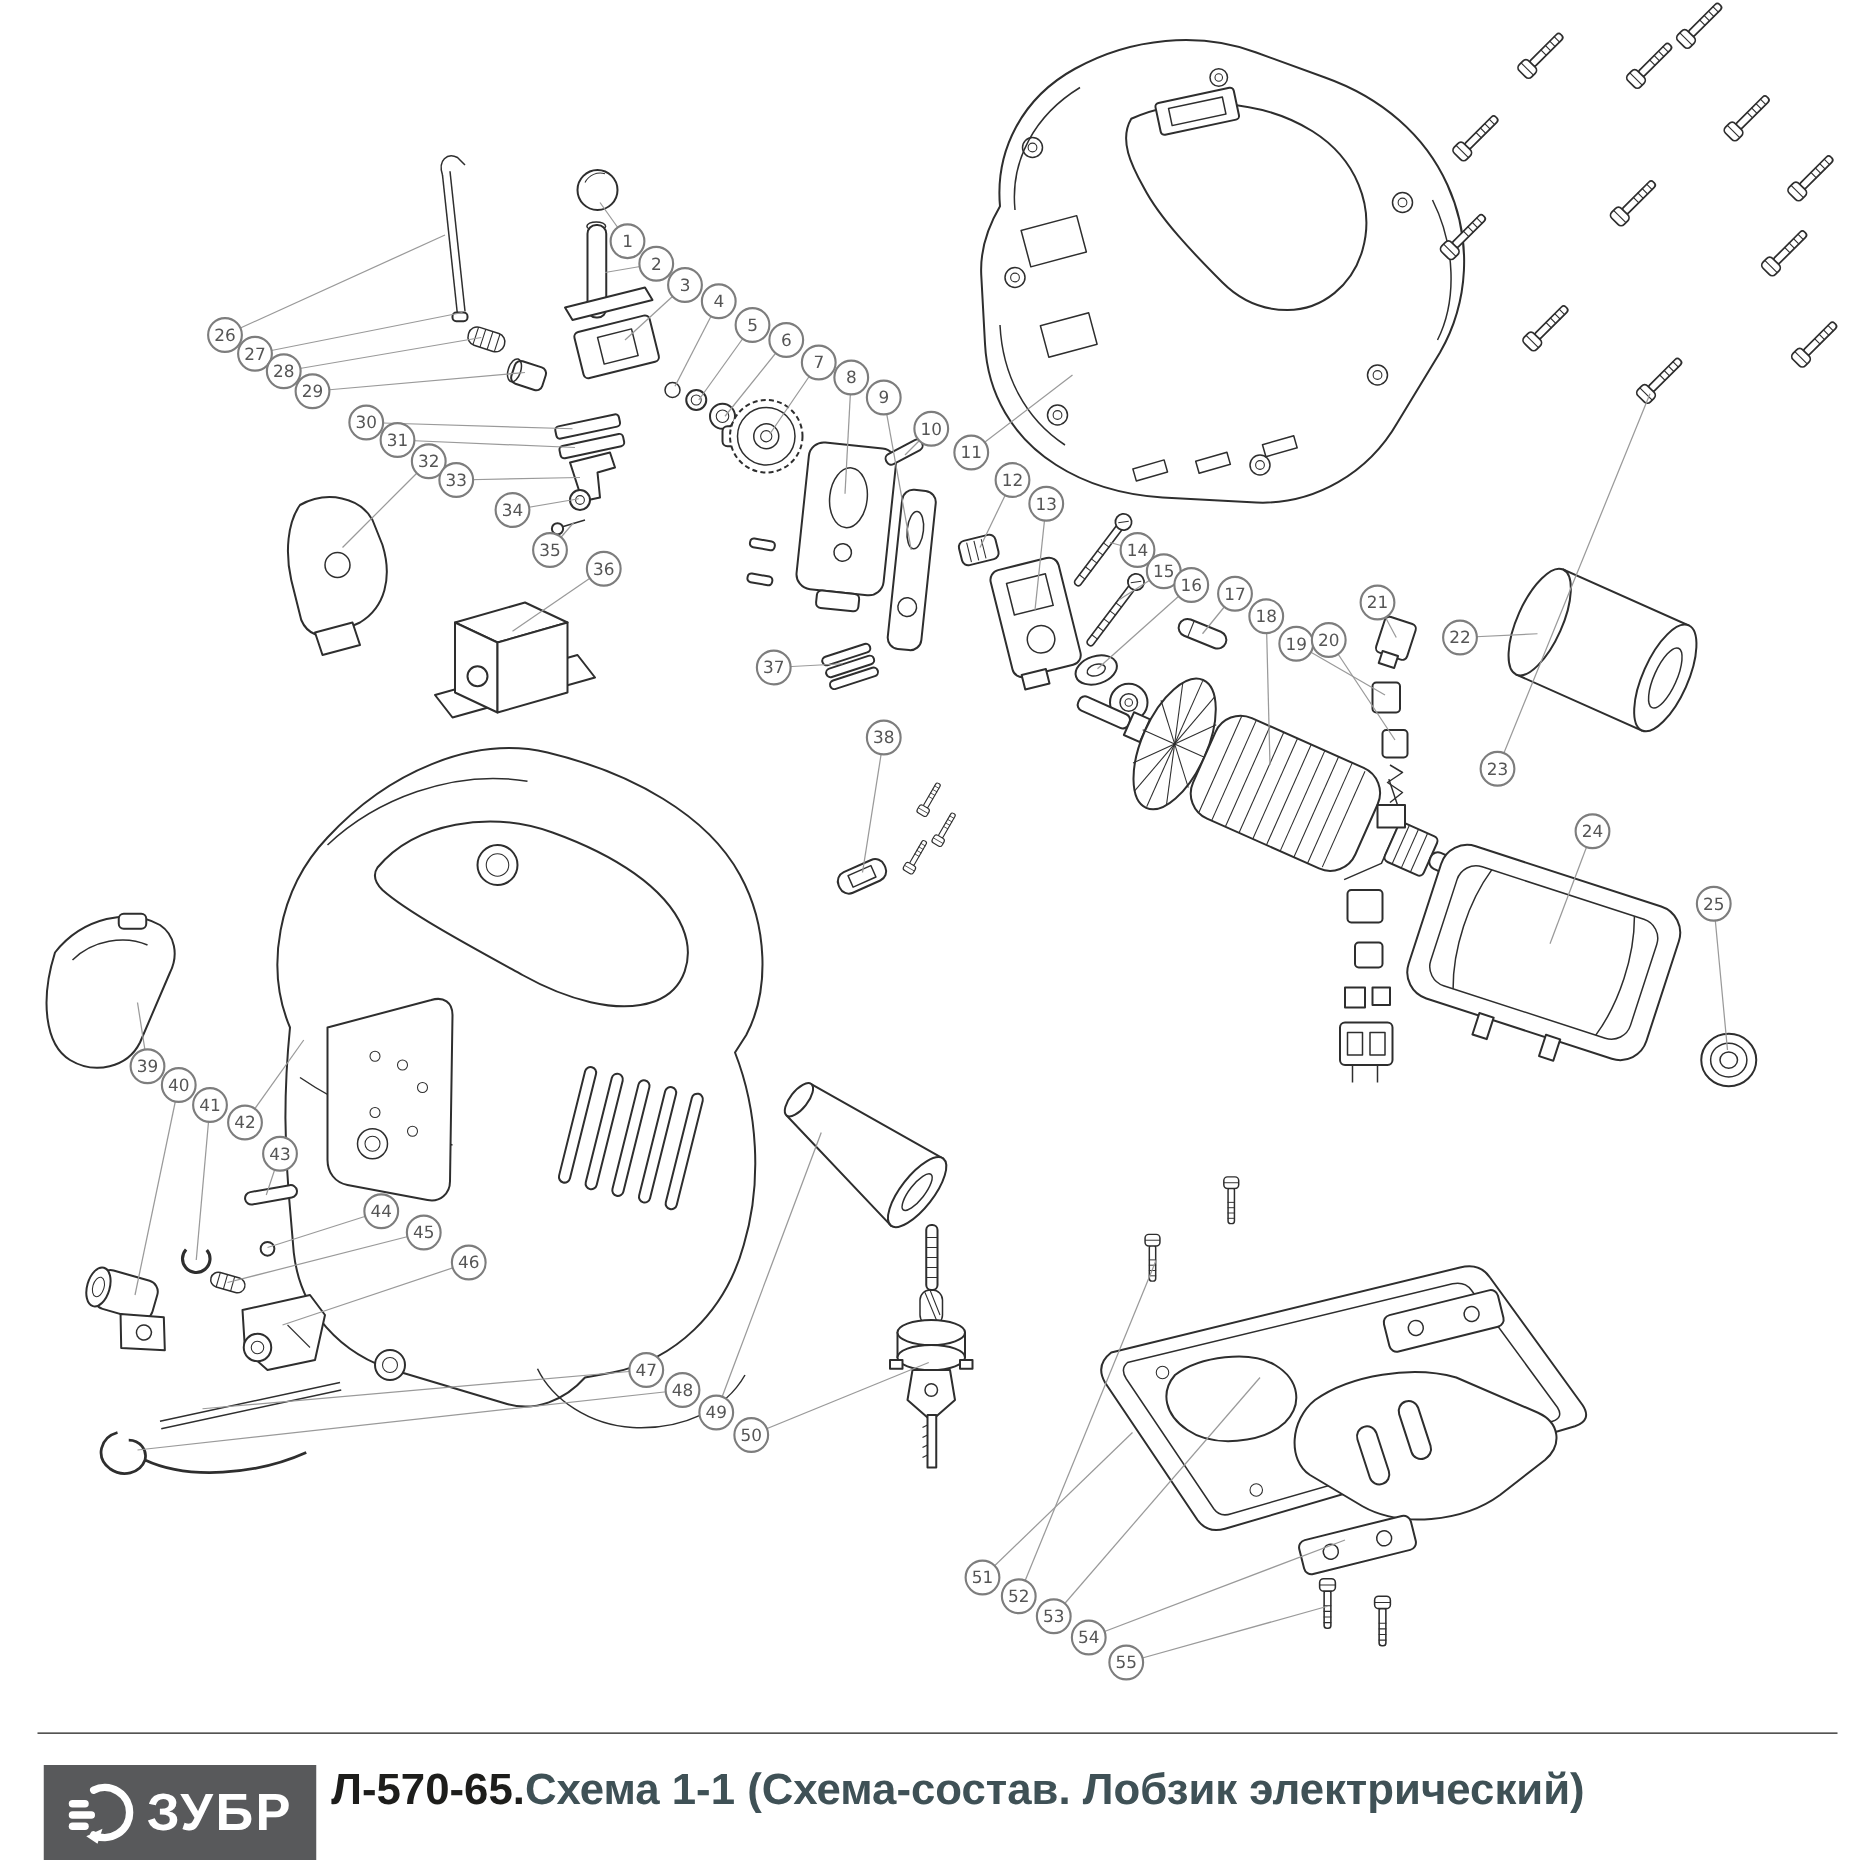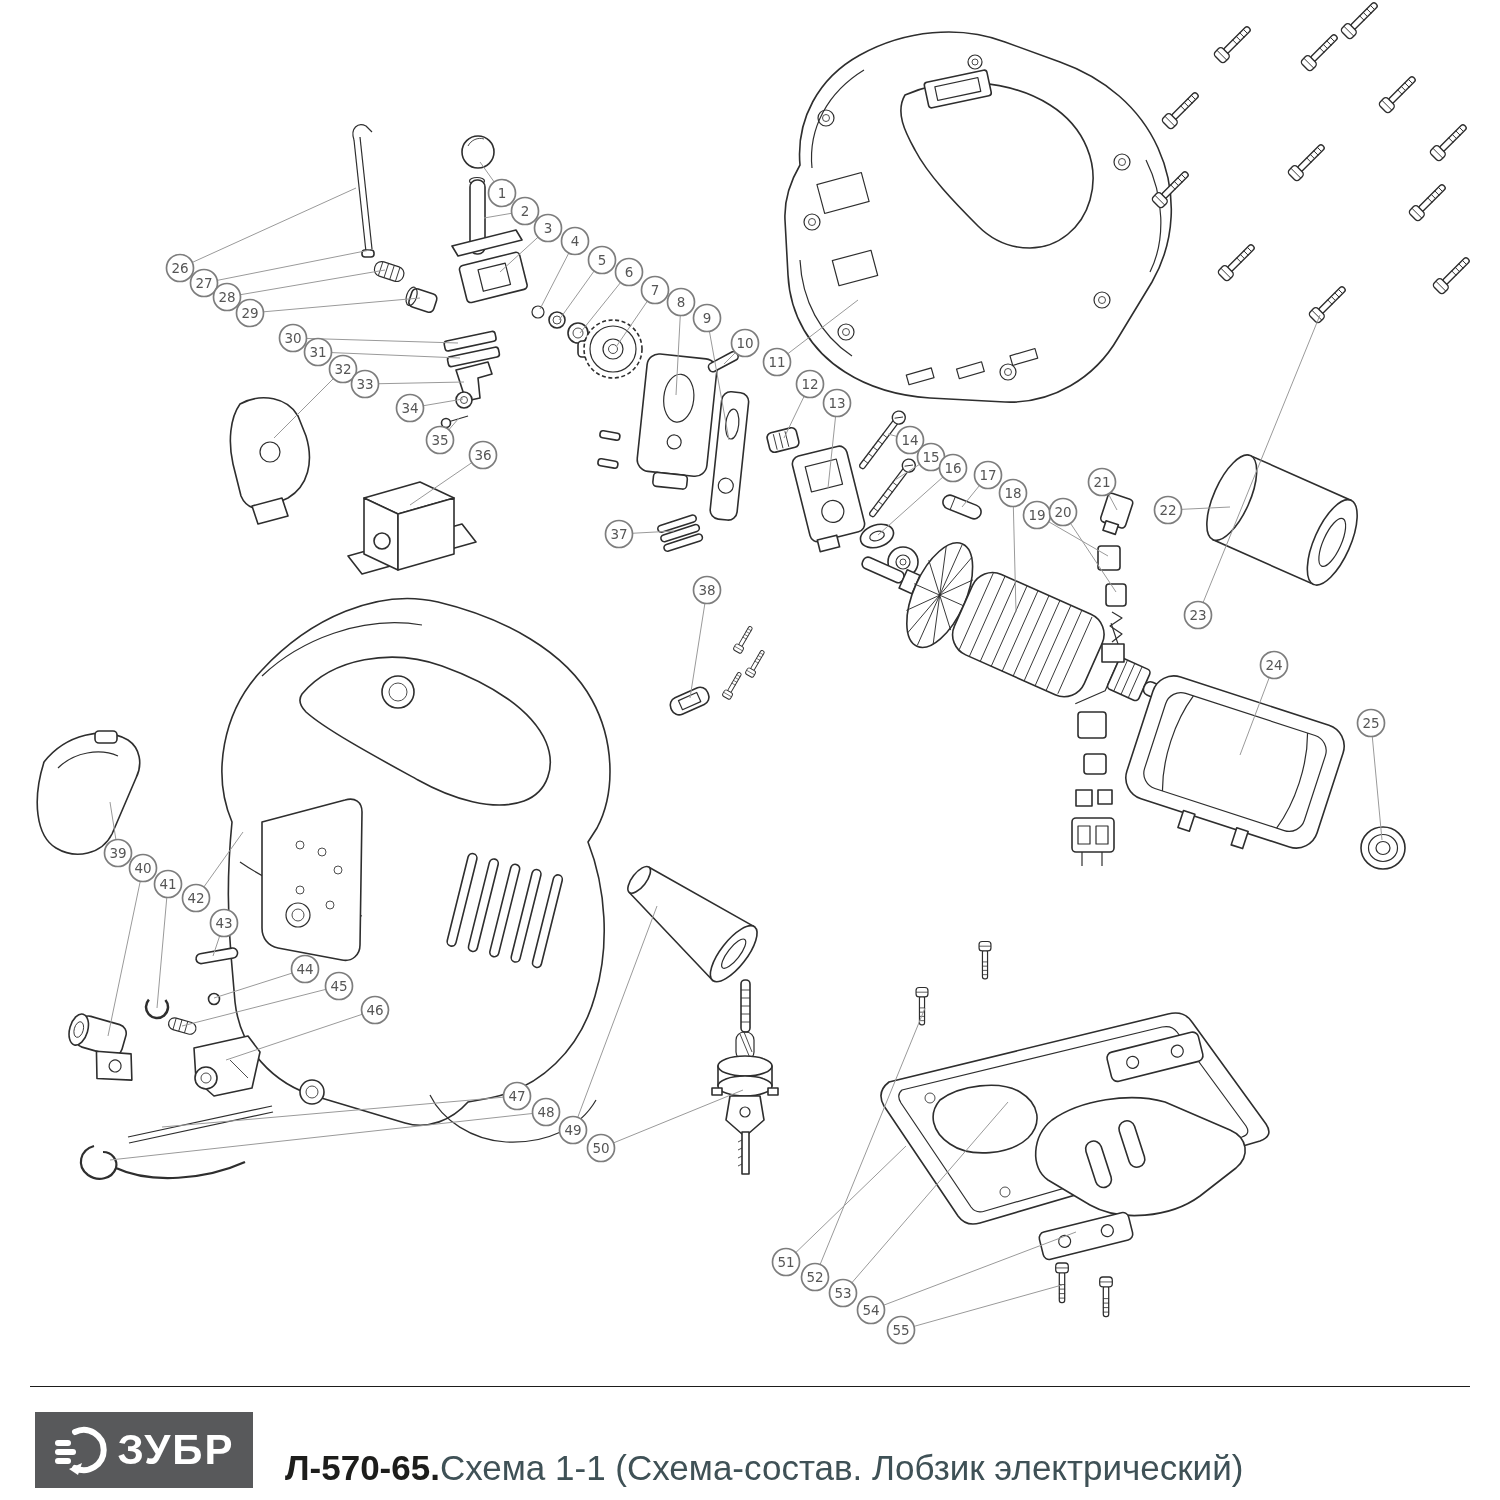--- a/index.html
+++ b/index.html
@@ -8,28 +8,28 @@
   svg text{user-select:none;}
   .part{fill:#ffffff;stroke:var(--line,#2e2e2e);stroke-width:1.6;stroke-linejoin:round;}
   .ln{fill:none;stroke:var(--line,#2e2e2e);stroke-width:1.2;stroke-linejoin:round;}
   .thin{fill:none;stroke:var(--line,#2e2e2e);stroke-width:0.85;}
   .leader{stroke:var(--leader,#9a9a9a);stroke-width:1;}
   .callout-circle{fill:#fff;stroke:var(--callout-stroke,#7d7d7d);stroke-width:1.7;}
   .callout-num{font-family:"DejaVu Sans",sans-serif;font-size:13.5px;fill:var(--callout-text,#555);text-anchor:middle;}
   
   .footer{position:absolute;left:0;top:1386px;width:1500px;height:114px;background:#fff;}
   .footer-rule{position:absolute;top:0;left:30px;right:30px;border-top:1.8px solid var(--rule,#1d1d1b);}
-  .footer-row{position:absolute;top:26px;left:35px;display:flex;align-items:flex-end;gap:32px;}
+  .footer-row{position:absolute;top:26px;left:35px;display:flex;align-items:flex-start;gap:12px;}
   .logo{background:var(--logo-bg,#58595b);width:218px;height:76px;display:flex;align-items:center;
         justify-content:center;gap:10px;}
   .logo-text{color:var(--logo-fg,#fff);font-weight:800;font-size:42px;letter-spacing:2px;
              font-family:"Liberation Sans",sans-serif;}
   .footer-title{font-size:35px;white-space:nowrap;}
   .model{font-weight:700;color:var(--model-text,#1d1d1b);}
-  .scheme{color:var(--title-text,#3f5156);font-weight:400;margin-top:16px;}
+  .scheme{color:var(--title-text,#3f5156);font-weight:700;margin-top:16px;}
 </style>
 </head>
 <body>
 
 <div class="page">
 
 <svg id="diagram" width="1500" height="1386" viewBox="0 0 1500 1386">
   <defs>
     <g id="screw">
       <rect x="-34" y="-3" width="34" height="6" rx="2.5" fill="#fff" stroke="#2e2e2e" stroke-width="1.4"></rect>

